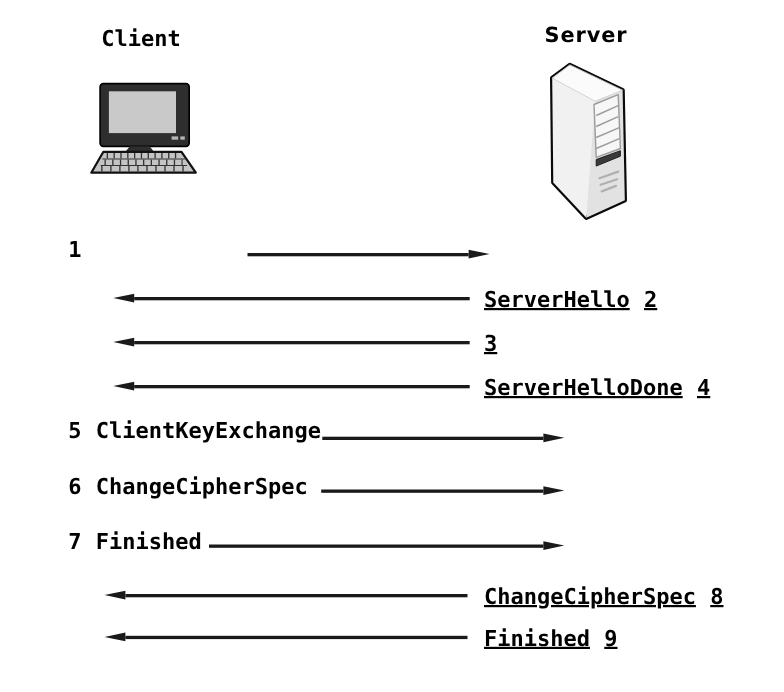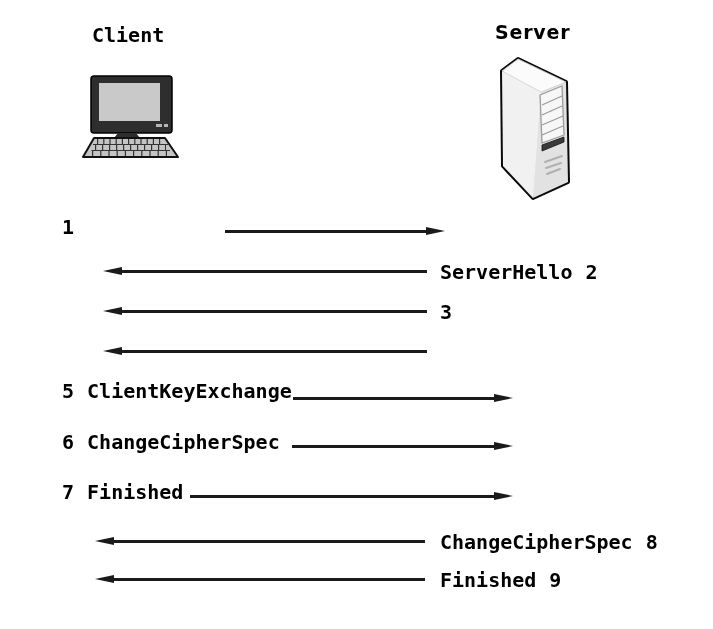--- a/index.html
+++ b/index.html
@@ -22,21 +22,21 @@
   #client-icon{left:80px;top:72px;}
   #server-icon{left:492px;top:55px;}
 
   .row{position:absolute;left:0;width:713px;height:24px;}
   .label{
     position:absolute;display:inline-flex;gap:13px;
     font-size:20px;font-weight:bold;line-height:24px;
     color:var(--text,#000);white-space:nowrap;
   }
   .row.ltr .label{left:62px;}
-  .row.rtl .label{left:440px;}
+  .row.rtl .label{left:440px;text-decoration:underline;}
   .r8 .label,.r9 .label{left:443px;}
 
   .arrow{position:absolute;height:3px;background:var(--arrow,#1a1a1a);}
   .arrow.right::after{
     content:"";position:absolute;right:-19px;top:-3px;
     border-top:4.5px solid transparent;border-bottom:4.5px solid transparent;
     border-left:19px solid var(--arrow,#1a1a1a);
   }
   .arrow.left::before{
     content:"";position:absolute;left:-19px;top:-3px;
@@ -108,20 +108,24 @@
   </div>
 
   <div class="row r3 rtl">
     <div class="label">
       <span>3</span>
     </div>
     <div class="arrow left"></div>
   </div>
 
   <div class="row r4 rtl">
+    <div class="label">
+      <span>ServerHelloDone</span>
+      <span>4</span>
+    </div>
     <div class="arrow left"></div>
   </div>
 
   <div class="row r5 ltr">
     <div class="label">
       <span>5</span>
       <span>ClientKeyExchange</span>
     </div>
     <div class="arrow right"></div>
   </div>

